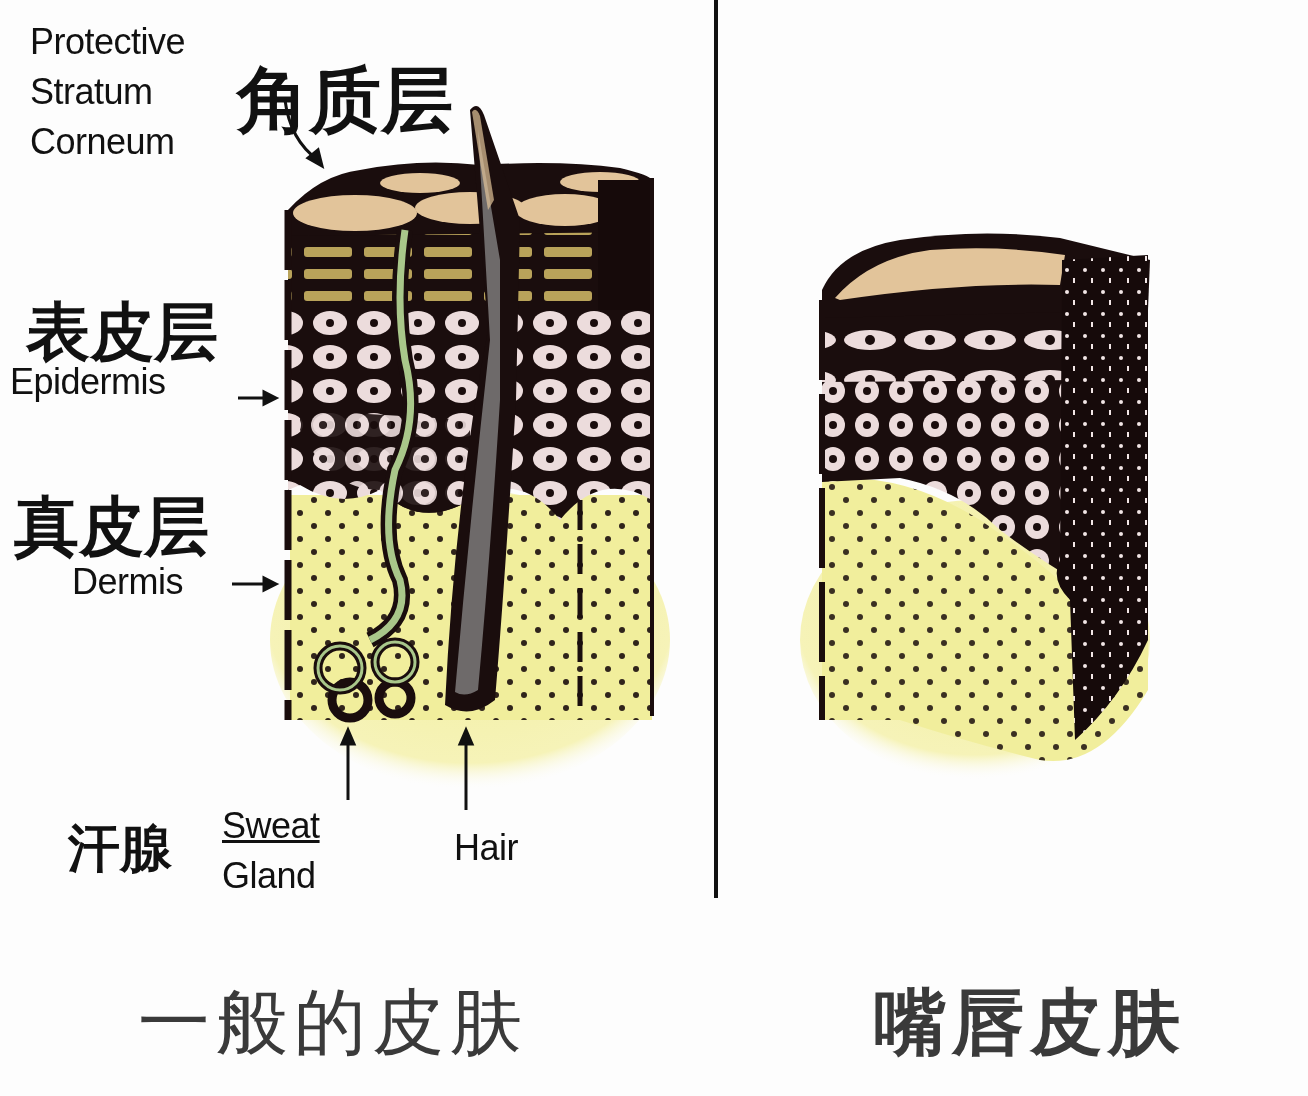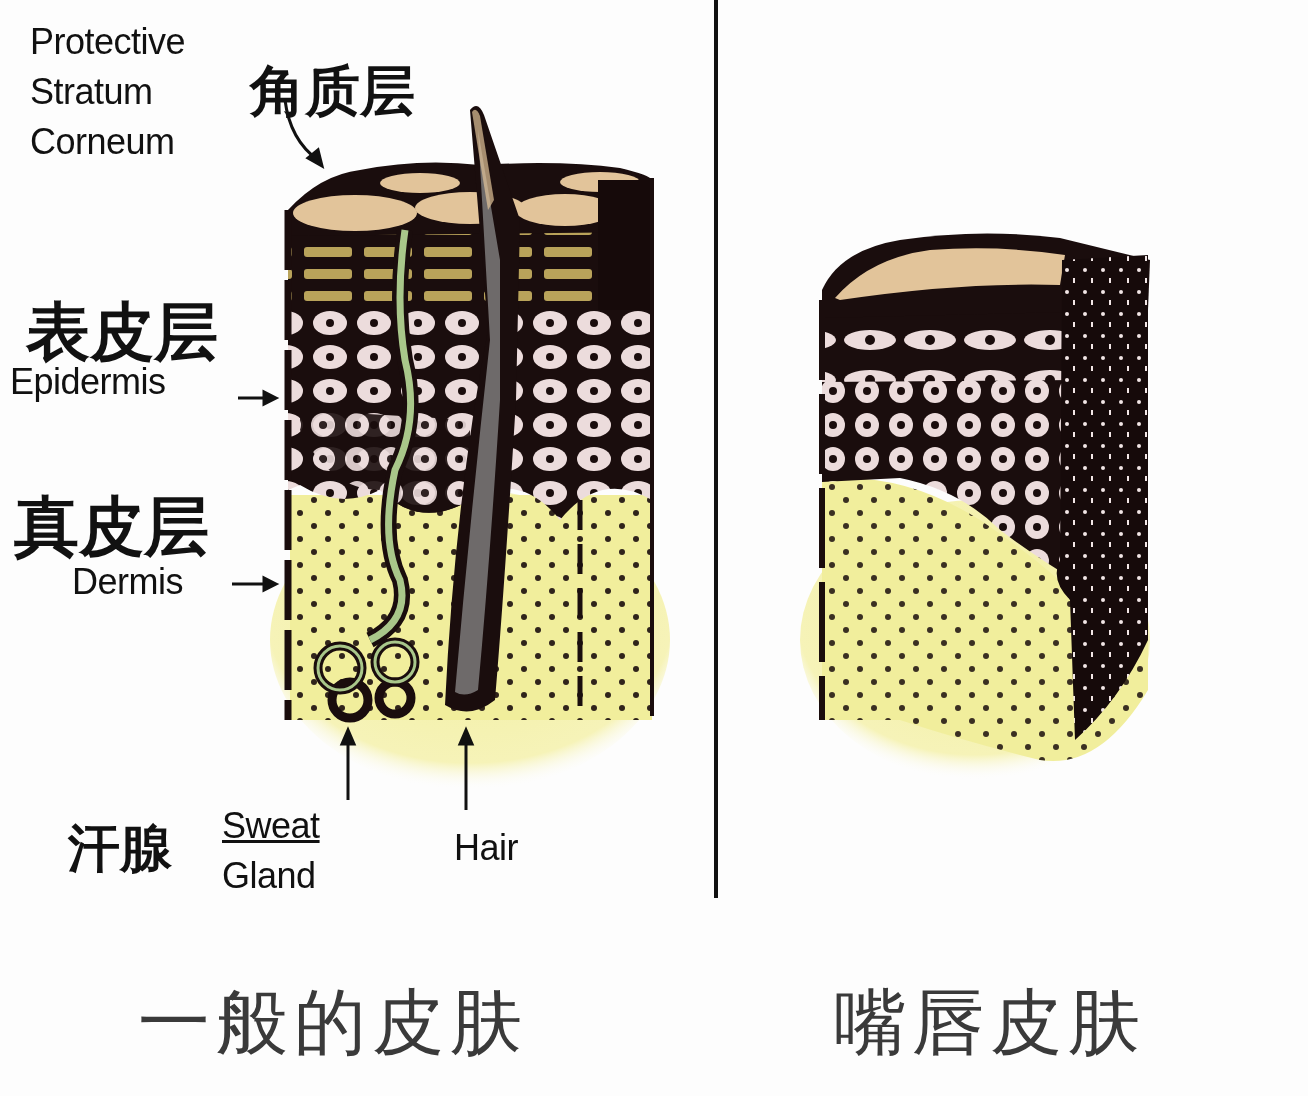--- a/index.html
+++ b/index.html
@@ -10,38 +10,38 @@
   .caption{font-family:"DejaVu Sans",sans-serif;font-size:72px;color:#3a3a3a;letter-spacing:6px;}
   .divider{position:absolute;left:714px;top:0;width:4px;height:898px;background:#111;}
   svg{position:absolute;left:0;top:0;}
 </style>
 </head>
 <body>
 
 <div class="lbl en" style="left:30px;top:24px;">Protective</div>
 <div class="lbl en" style="left:30px;top:74px;">Stratum</div>
 <div class="lbl en" style="left:30px;top:124px;">Corneum</div>
-<div class="lbl zh" style="left:250px;top:64px;font-size:55px;">角质层</div>
+<div class="lbl zh" style="left:237px;top:64px;font-size:72px;">角质层</div>
 
 <div class="lbl zh" style="left:26px;top:300px;font-size:64px;">表皮层</div>
 <div class="lbl en" style="left:10px;top:364px;">Epidermis</div>
 
 <div class="lbl zh" style="left:14px;top:494px;font-size:65px;">真皮层</div>
 <div class="lbl en" style="left:72px;top:564px;">Dermis</div>
 
 <div class="lbl zh" style="left:68px;top:822px;font-size:52px;">汗腺</div>
 <div class="lbl en" style="left:222px;top:808px;text-decoration:underline;">Sweat</div>
 <div class="lbl en" style="left:222px;top:858px;text-align:center;">Gland</div>
 <div class="lbl en" style="left:454px;top:830px;">Hair</div>
 
 <div class="lbl caption" style="left:138px;top:986px;">一般的皮肤</div>
 
 <div class="divider"></div>
 
-<div class="lbl caption" style="left:834px;top:986px;">嘴唇皮肤</div>
+<div class="lbl caption" style="left:874px;top:986px;font-weight:bold;">嘴唇皮肤</div>
 
 <svg width="1308" height="1096" viewBox="0 0 1308 1096">
   <defs>
     <radialGradient id="dermGlow" cx="50%" cy="40%" r="60%">
       <stop offset="0%" stop-color="#f1ee9c"></stop>
       <stop offset="85%" stop-color="#f6f3b8"></stop>
       <stop offset="100%" stop-color="#fdfdfd" stop-opacity="0"></stop>
     </radialGradient>
     <pattern id="dots" width="28" height="26" patternUnits="userSpaceOnUse">
       <circle cx="6" cy="6" r="3" fill="#1a0d0d"></circle>

